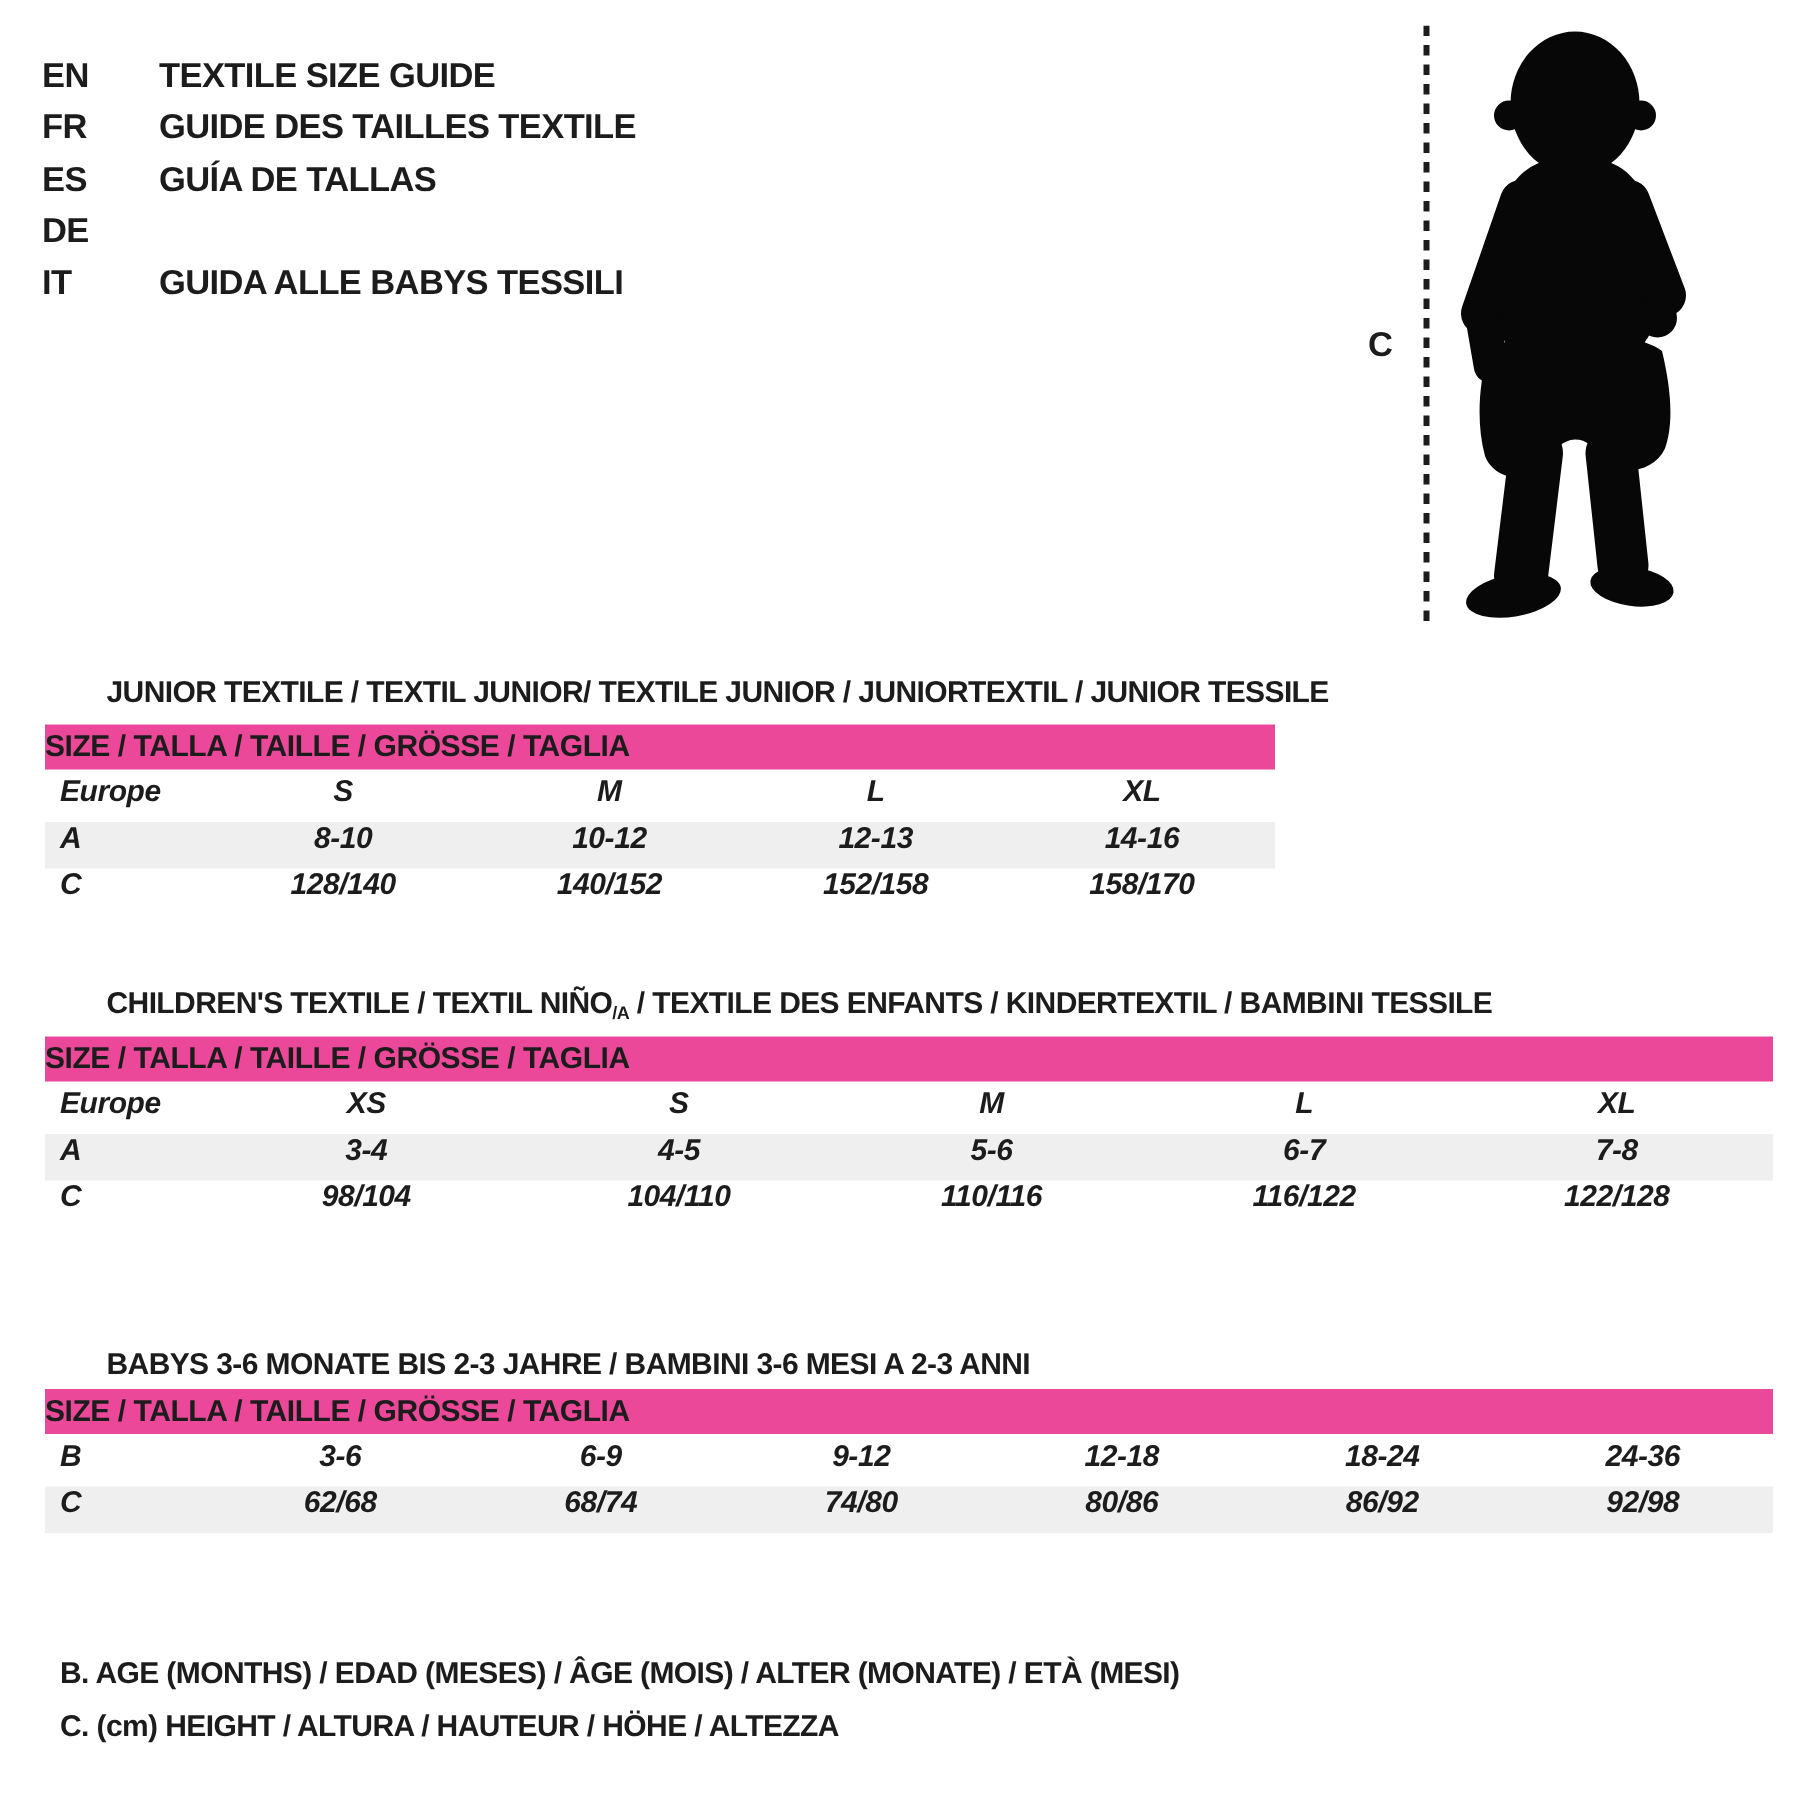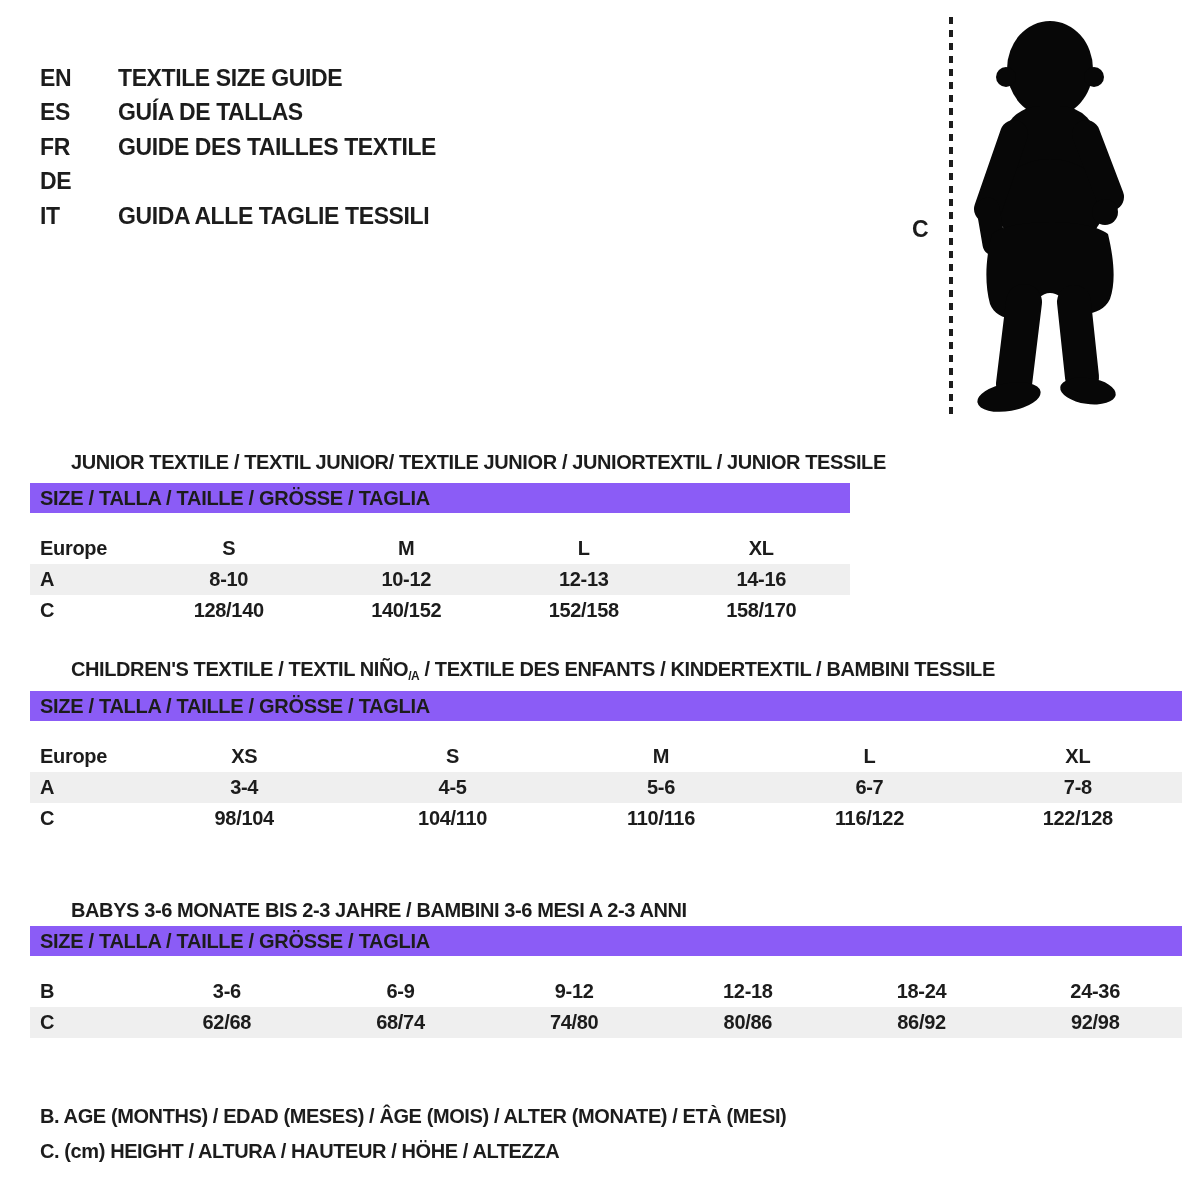--- a/index.html
+++ b/index.html
@@ -13,23 +13,22 @@
     height: 1200px;
     background: #ffffff;
     font-family: "Liberation Sans", sans-serif;
     font-weight: 700;
     color: #1c1c1c;
     overflow: hidden;
   }
   
   .lang-block {
     position: absolute;
-    left: 40px;
+    left: 28px;
     top: 33px;
-    margin-top: 28px;
   }
   .lang-row {
     display: flex;
     height: 34.5px;
     align-items: center;
   }
   .lang-code, .lang-title {
     font-size: 23px;
     letter-spacing: -0.4px;
     white-space: nowrap;
@@ -74,31 +73,31 @@
     position: absolute;
     left: 30px;
     font-size: 20px;
     letter-spacing: -0.3px;
   }
   #junior-table   { top: 483px; width: 820px; }
   #children-table { top: 691px; width: 1152px; }
   #babies-table   { top: 926px; width: 1152px; }
   .thead {
     height: 30px;
-    background: #8b5cf6;
+    background: #ec4899;
     display: flex;
     align-items: center;
-    padding-left: 10px;
     box-sizing: border-box;
-    margin-bottom: 20px;
+    margin-bottom: 4px;
   }
   .trow {
     height: 31px;
     display: flex;
-    align-items: center;
+    align-items: flex-start;
+    font-style: italic;
   }
   .trow.alt { background: #efefef; }
   .tlabel {
     width: 110px;
     padding-left: 10px;
     box-sizing: border-box;
   }
   .tcell {
     flex: 1;
     text-align: center;
@@ -119,33 +118,33 @@
 <body>
 
 <div class="page">
 
   <header class="lang-block">
     <div class="lang-row">
       <span class="lang-code">EN</span>
       <span class="lang-title">TEXTILE SIZE GUIDE</span>
     </div>
     <div class="lang-row">
+      <span class="lang-code">FR</span>
+      <span class="lang-title">GUIDE DES TAILLES TEXTILE</span>
+    </div>
+    <div class="lang-row">
       <span class="lang-code">ES</span>
       <span class="lang-title">GUÍA DE TALLAS</span>
     </div>
     <div class="lang-row">
-      <span class="lang-code">FR</span>
-      <span class="lang-title">GUIDE DES TAILLES TEXTILE</span>
-    </div>
-    <div class="lang-row">
       <span class="lang-code">DE</span>
     </div>
     <div class="lang-row">
       <span class="lang-code">IT</span>
-      <span class="lang-title">GUIDA ALLE TAGLIE TESSILI</span>
+      <span class="lang-title">GUIDA ALLE BABYS TESSILI</span>
     </div>
   </header>
 
   <svg class="measure-line-svg" width="8" height="402" viewBox="0 0 8 402">
     <line x1="4" y1="0" x2="4" y2="402" stroke="#1c1c1c" stroke-width="4" stroke-dasharray="7 6"></line>
   </svg>
   <span class="measure-label">C</span>
 
   <svg class="silhouette-svg" width="175" height="405" viewBox="0 0 175 405">
     <g fill="#070707" stroke="none">

